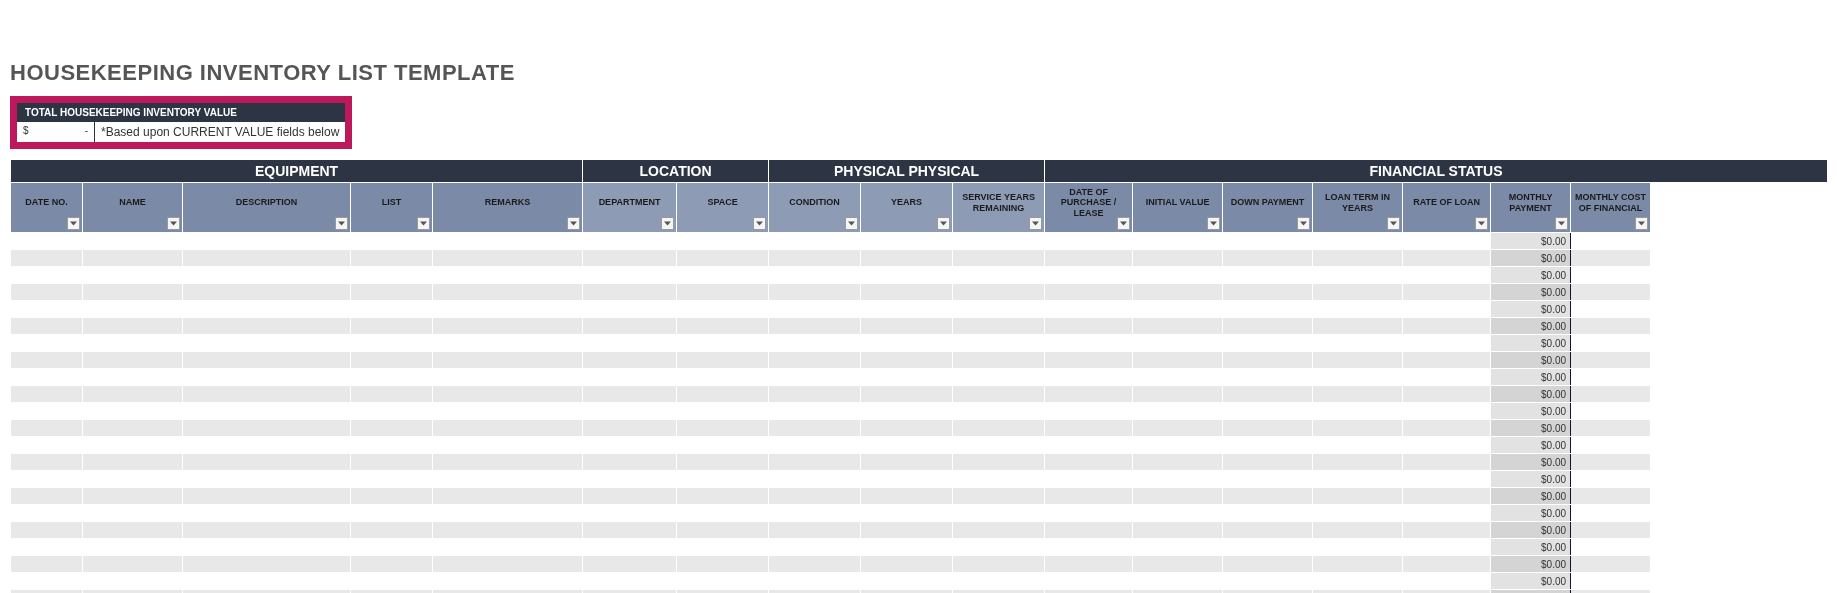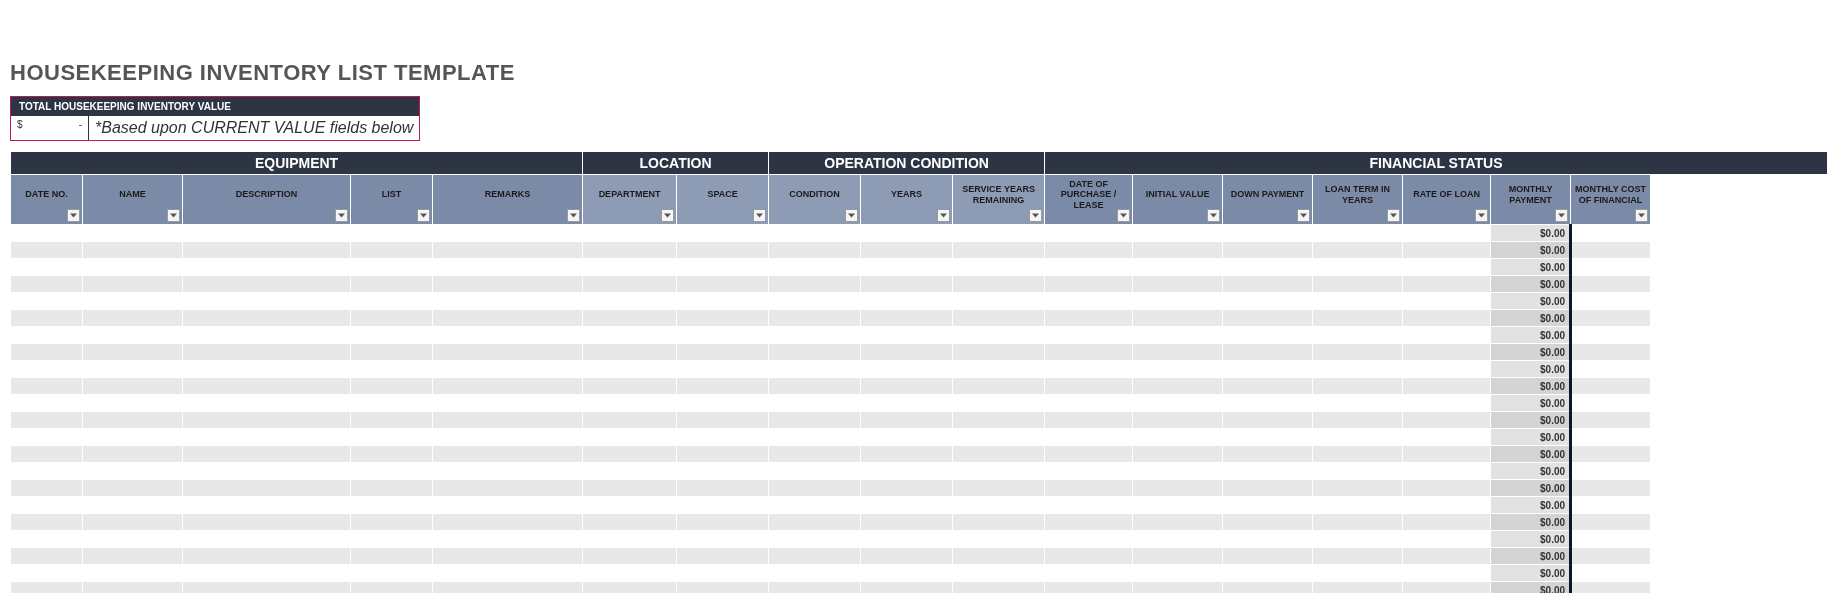--- a/index.html
+++ b/index.html
@@ -1,34 +1,34 @@
 <!DOCTYPE html>
 <html><head>
 <meta charset="utf-8">
 <style>
   * { box-sizing: border-box; margin: 0; padding: 0; }
   body { font-family: Arial, sans-serif; font-size: 11px; background: #fff; color: #333; }
   .page { width: 1838px; padding: 24px 10px; margin-top: 36px; }
   .title { font-size: 22px; font-weight: bold; color: #555; letter-spacing: 0.5px; margin-bottom: 10px; text-transform: uppercase; }
-  .total-box { border: 1px solid #be185d; display: inline-block; min-width: 320px; margin-bottom: 10px; }
+  .total-box { border: 7px solid #be185d; display: inline-block; min-width: 320px; margin-bottom: 10px; }
   .total-hdr { background: #2d3544; color: #fff; font-size: 10px; font-weight: bold; padding: 4px 8px; }
   .total-row { display: flex; align-items: stretch; }
   .total-val { width: 78px; border-right: 1px solid #333; padding: 3px 6px; font-size: 10px; display:flex; justify-content:space-between; }
-  .total-note { flex: 1; font-style: italic; font-size: 16px; padding: 3px 6px; text-align: center; }
+  .total-note { flex: 1; font-size: 12px; padding: 3px 6px; text-align: center; }
   table { border-collapse: collapse; width: 100%; table-layout: fixed; }
   th, td { border: 1px solid #fff; }
   .group-hdr th { background: #2d3544; color: #fff; font-size: 14px; font-weight: bold; text-align: center; padding: 3px 4px; }
   .col-hdr th { background: #7b8aa6; color: #1a1a1a; font-size: 9px; font-weight: bold; text-align: center; vertical-align: middle; padding: 4px 2px 14px 2px; position: relative; line-height: 1.15; height: 44px; }
   .col-hdr th.slate { background: #8d9bb4; }
   .filter-btn { position: absolute; right: 2px; bottom: 2px; width: 13px; height: 13px; background: #f5f5f5; border: 1px solid #999; display: flex; align-items: center; justify-content: center; cursor: pointer; }
   .filter-btn svg { width: 7px; height: 5px; }
   tbody td { height: 17px; font-size: 10px; padding: 0 4px; text-align: right; }
   tbody tr.odd td { background: #fff; }
   tbody tr.even td { background: #e8e8e8; }
-  tbody td.mp { background: #ddd; border-left:1px solid #ccc; border-right:3px solid #0f172a;font-weight:bold;}
+  tbody td.mp { background: #ddd; border-left:1px solid #ccc; border-right:1px solid #0f172a;}
   tbody tr.odd td.mp { background: #e2e2e2; }
   tbody tr.even td.mp { background: #d4d4d4; }
 </style>
 </head>
 <body>
 
 <div class="page">
   <div class="title">HOUSEKEEPING INVENTORY LIST TEMPLATE</div>
 
   <div class="total-box">
@@ -59,21 +59,21 @@
         <col style="width: 90px;">
         <col style="width: 90px;">
         <col style="width: 88px;">
         <col style="width: 80px;">
         <col style="width: 80px;">
       </colgroup>
     <thead>
       <tr class="group-hdr" id="group-row">
           <th colspan="5">EQUIPMENT</th>
           <th colspan="2">LOCATION</th>
-          <th colspan="3">OPERATION CONDITION</th>
+          <th colspan="3">PHYSICAL PHYSICAL</th>
           <th colspan="8">FINANCIAL STATUS</th>
         </tr>
       <tr class="col-hdr" id="col-row">
           <th><span>DATE NO.</span><div class="filter-btn">
               <svg viewBox="0 0 10 6">
                 <path d="M0 0 L10 0 L5 6 Z" fill="#555"></path>
               </svg>
             </div></th>
           <th><span>NAME</span><div class="filter-btn">
               <svg viewBox="0 0 10 6">

